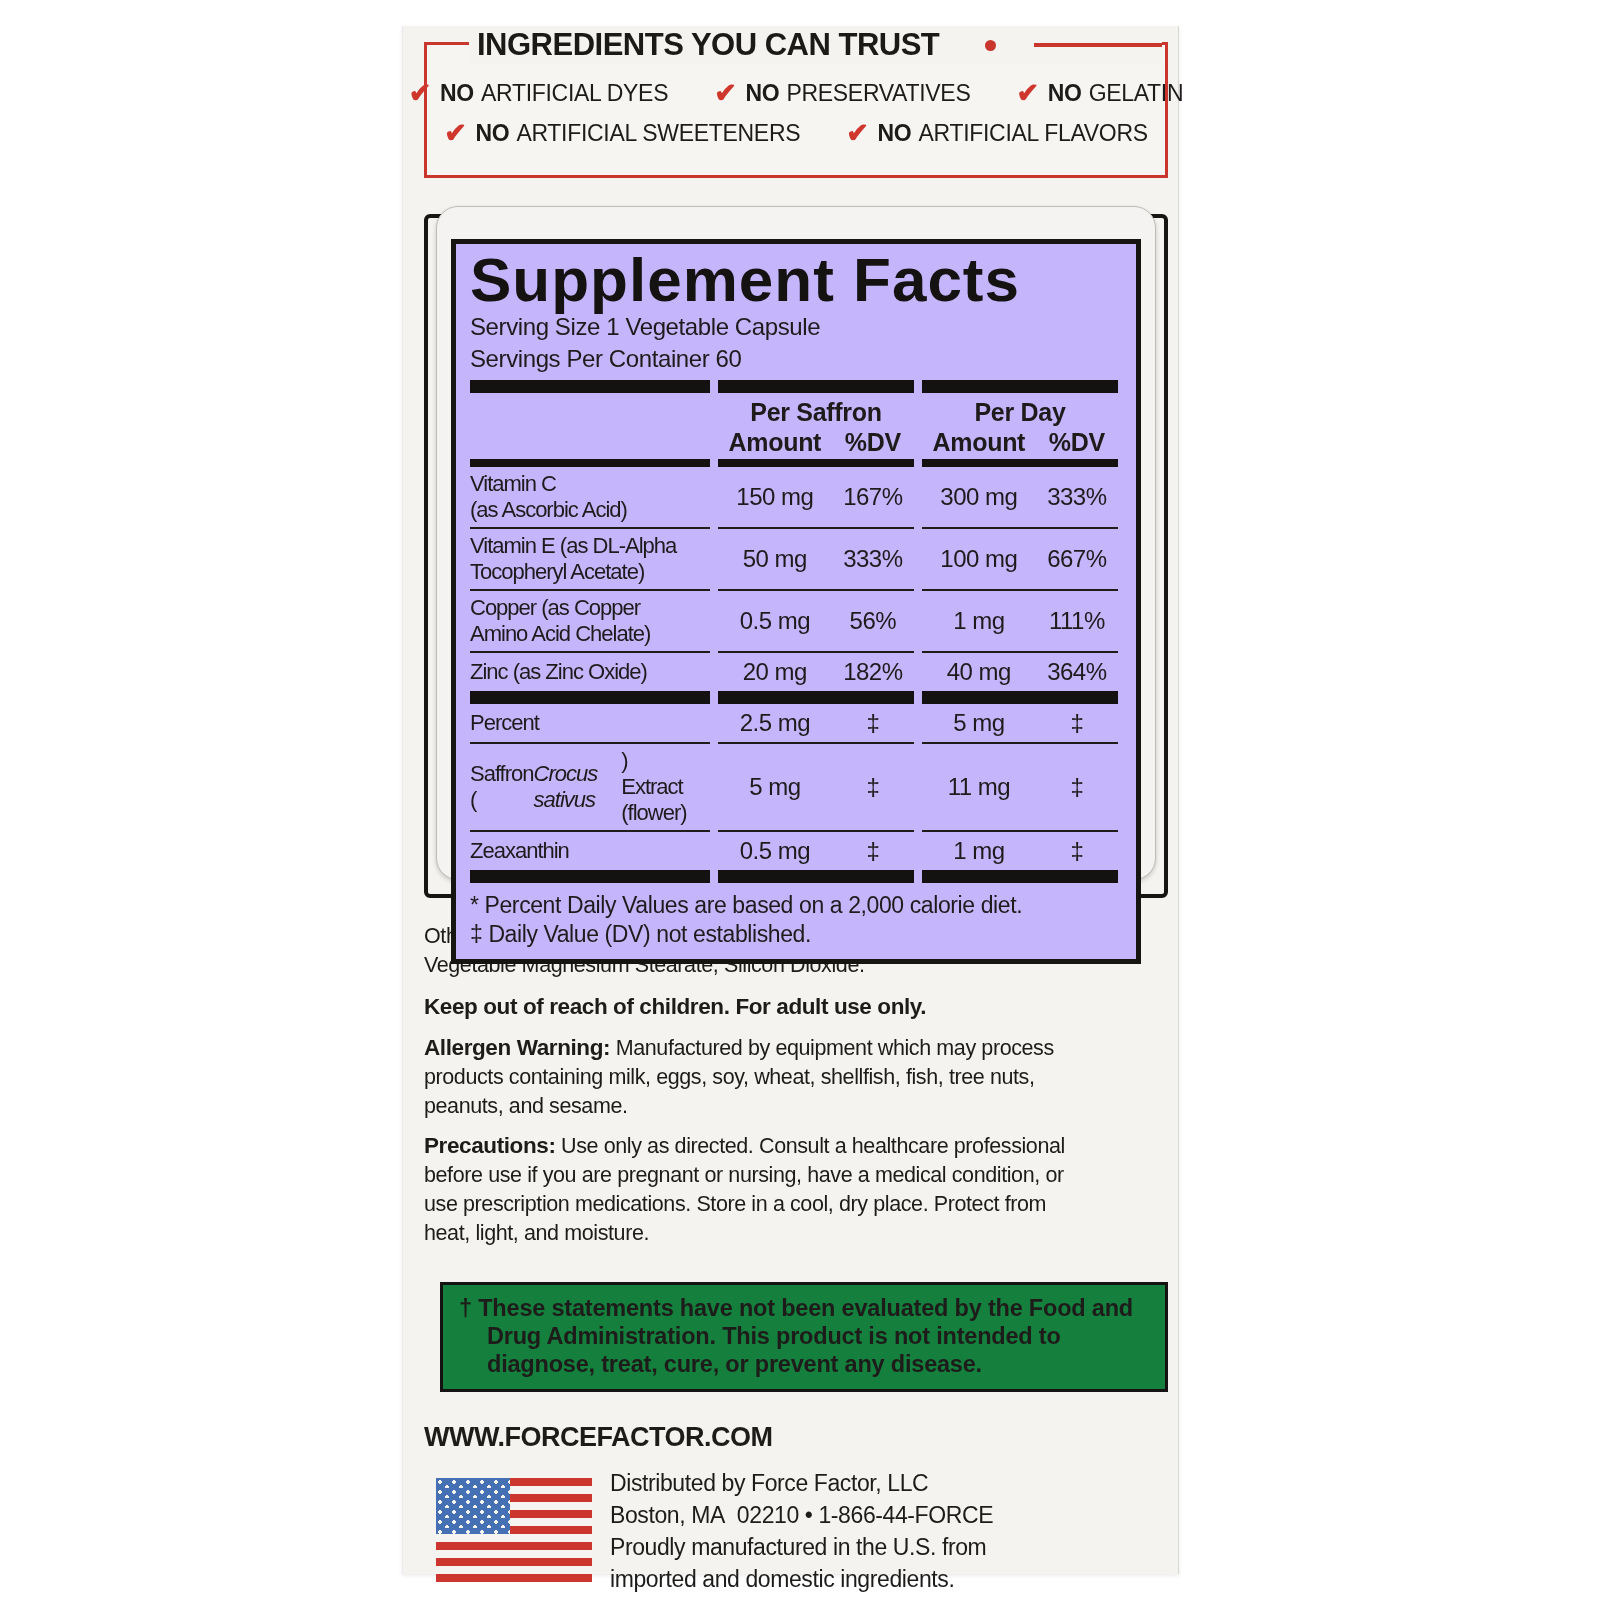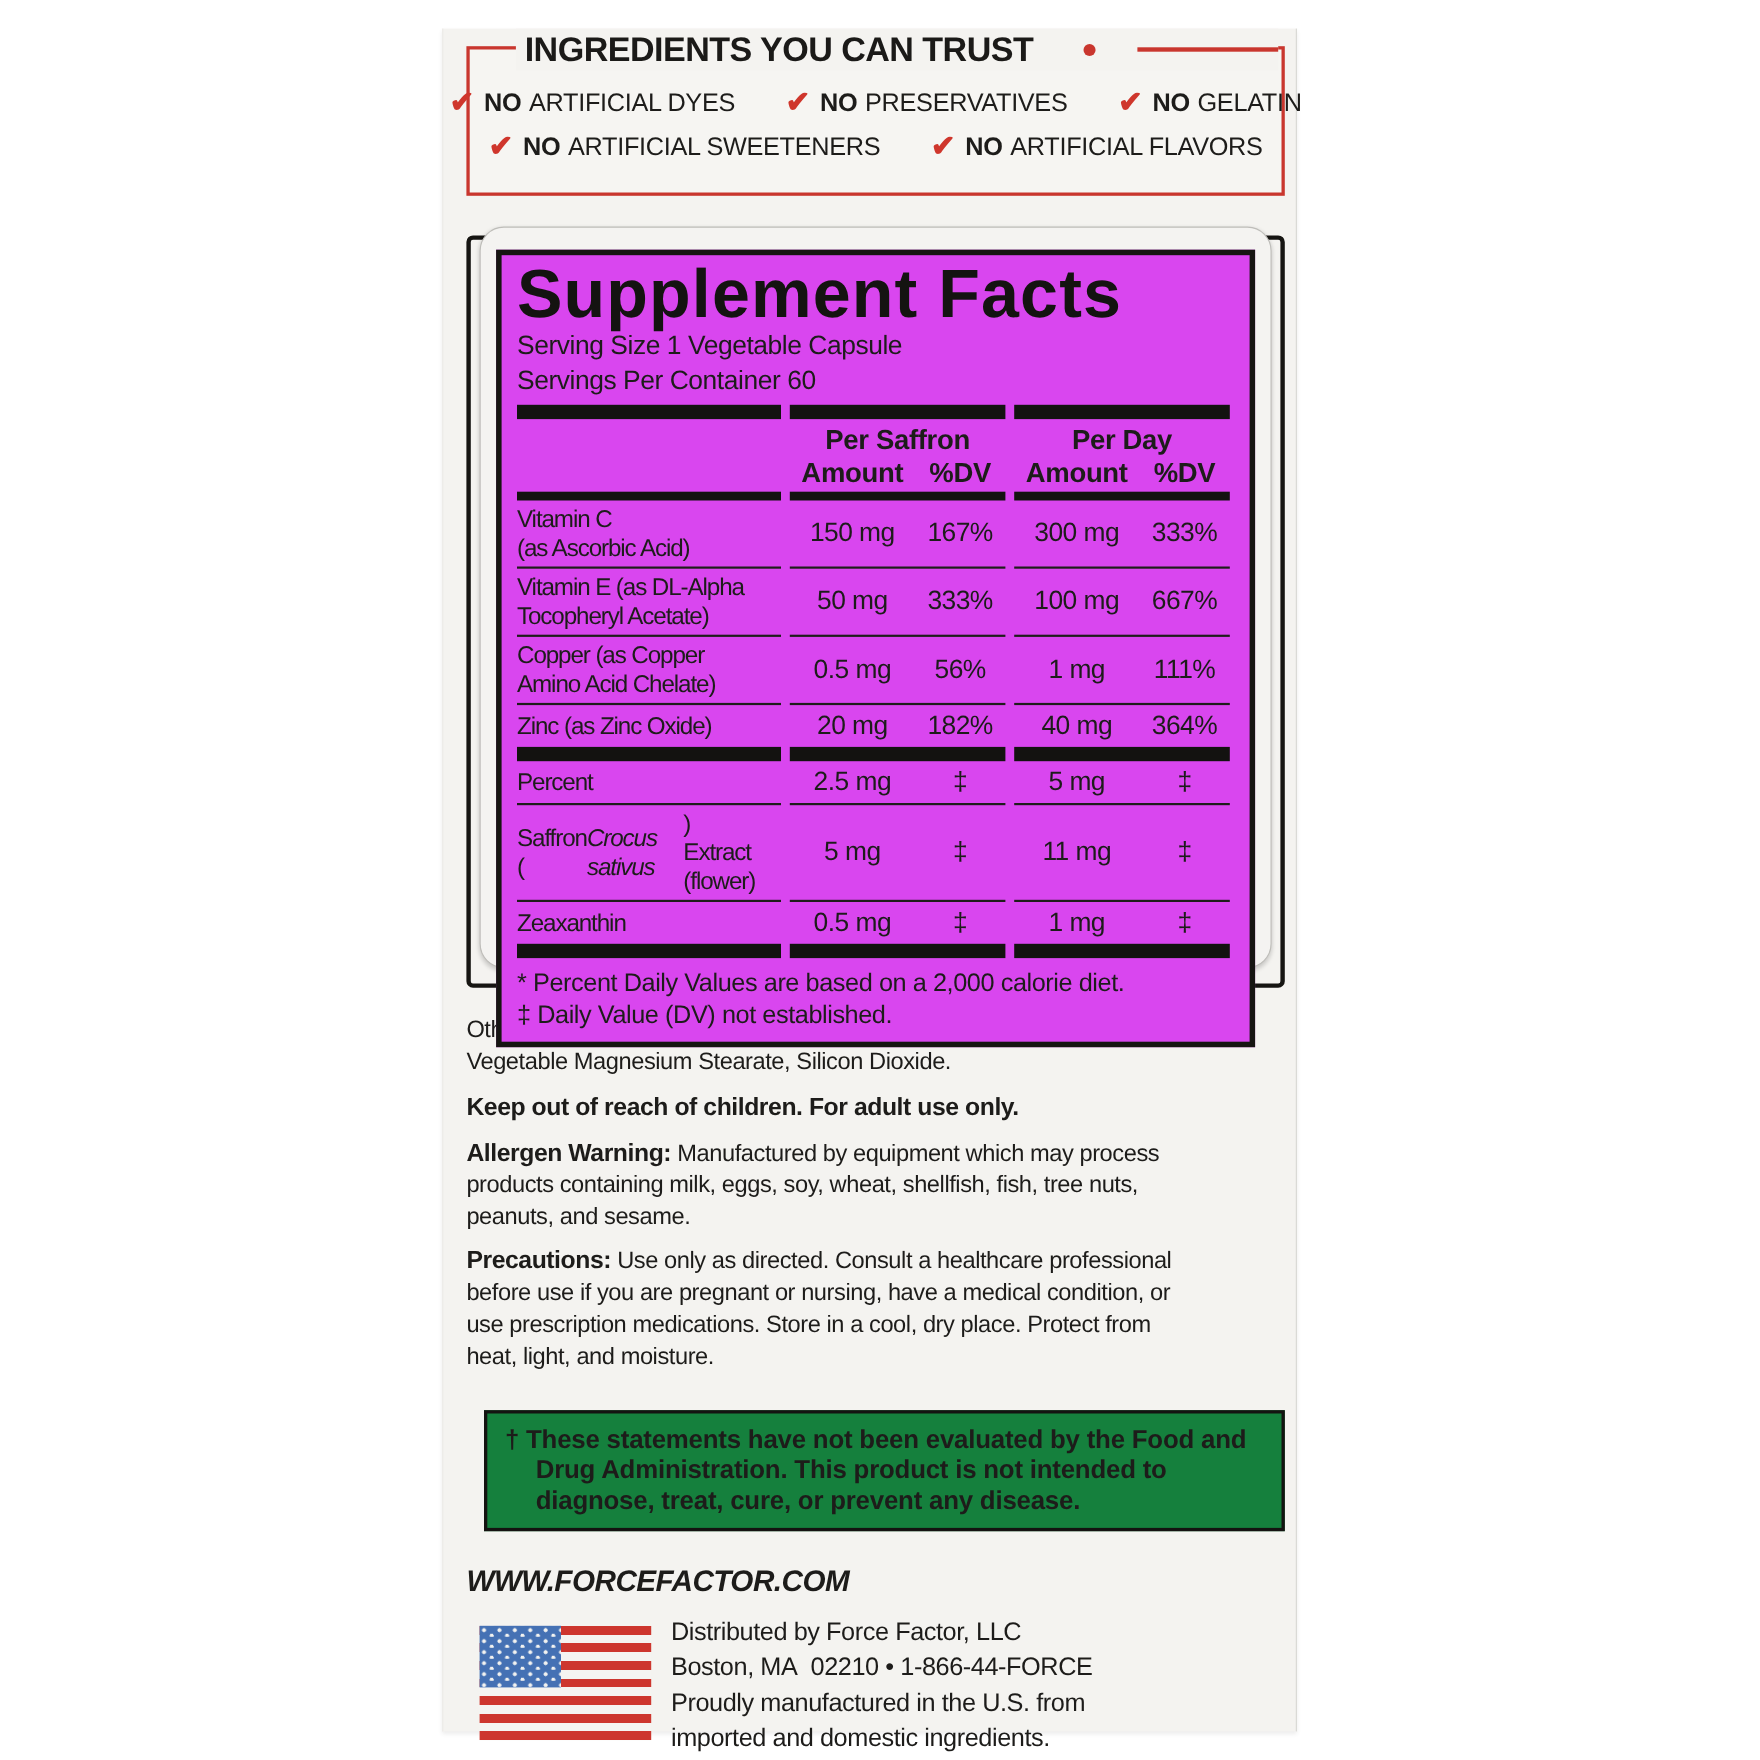--- a/index.html
+++ b/index.html
@@ -45,21 +45,21 @@
   .facts-outer{
     position:relative;margin-top:36px;height:684px;
     border:4px solid #161512;border-radius:6px;box-sizing:border-box;
   }
   .facts-card{
     position:absolute;top:-12px;left:8px;right:8px;bottom:14px;
     background:#f4f3f1;border:1px solid #bebdb9;border-radius:22px;
     box-shadow:0 2px 4px rgba(0,0,0,0.18);
   }
   .facts-box{
-    margin:20px 14px 14px 14px;border:5px solid #161512;background:#d946ef;
+    margin:32px 14px 14px 14px;border:5px solid #161512;background:#c4b5fd;
     padding:6px 14px 10px 14px;
   }
   .facts-title{
     margin:0;font-size:62px;line-height:60px;font-weight:bold;letter-spacing:1px;
     color:#141311;
   }
   .serving-line{font-size:24px;line-height:30px;letter-spacing:-0.4px;margin-top:2px;}
 
   .cols{display:flex;}
   .c-name{width:240px;flex:0 0 auto;}
@@ -104,21 +104,21 @@
   .fda-box{
     margin-top:34px;border:3px solid #141311;box-sizing:border-box;
     padding:9px 14px 11px 16px;background:#15803d;margin-left:16px;
   }
   .fda-text{
     font-weight:bold;font-size:23.5px;line-height:28px;letter-spacing:-0.2px;
     padding-left:28px;text-indent:-28px;margin:0;
   }
 
   
-  .website{margin-top:30px;font-weight:bold;font-size:27px;letter-spacing:-0.5px;font-style:italic;}
+  .website{margin-top:30px;font-weight:bold;font-size:27px;letter-spacing:-0.5px;}
   .footer-row{margin-top:12px;display:flex;align-items:center;}
   .flag{
     position:relative;margin-left:12px;width:156px;height:104px;flex:0 0 auto;
     background:repeating-linear-gradient(180deg,#cd362e 0 8px,#f5f4f1 8px 16px);
   }
   .flag .canton{
     position:absolute;left:0;top:0;width:74px;height:56px;background:#4571b4;
     background-image:
       radial-gradient(circle at 4px 4px,#f2f2f0 1.6px,transparent 2.1px),
       radial-gradient(circle at 11px 9px,#f2f2f0 1.6px,transparent 2.1px);

